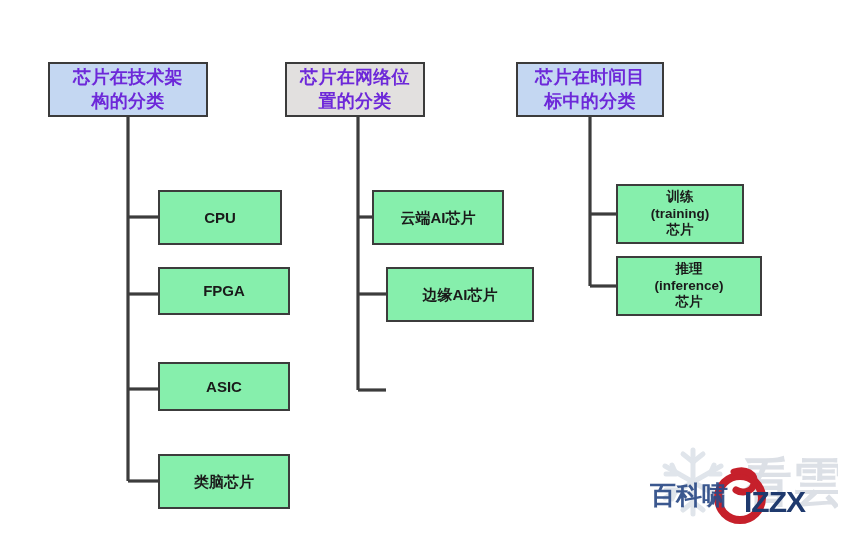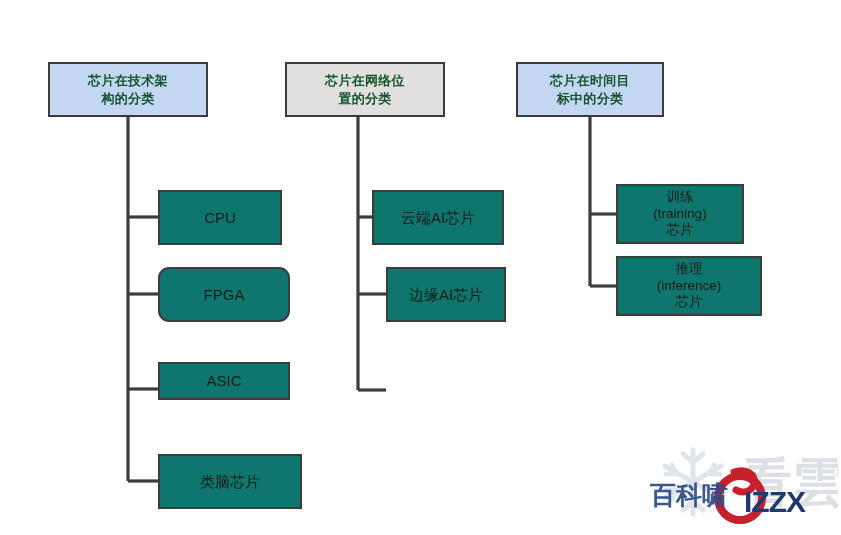--- a/index.html
+++ b/index.html
@@ -31,41 +31,41 @@
   
   .root-box {
     position: absolute;
     box-sizing: border-box;
     border: 2px solid #ec4899;
     display: flex;
     align-items: center;
     justify-content: center;
     text-align: center;
     font-weight: bold;
-    font-size: 13px;
+    font-size: 18px;
     line-height: 1.32;
-    color: #14532d;
+    color: #6d28d9;
     letter-spacing: 0.3px;
     z-index: 3;
   }
   .root-box.blue   { background: #c4d7f2; }
   .root-box.gray   { background: #e2e0df; }
   .root-box .txt { display: block; white-space: pre-line; }
 
   
   .leaf-box {
     position: absolute;
     box-sizing: border-box;
-    background: #0f766e;
+    background: #86efac;
     border: 2px solid #3c3c3c;
     display: flex;
     align-items: center;
     justify-content: center;
     text-align: center;
-    font-weight: normal;
+    font-weight: bold;
     font-size: 15px;
     line-height: 1.3;
     color: #1a1a1a;
     z-index: 2;
   }
   .leaf-box.multi { font-size: 13.5px; line-height: 1.22; }
   .leaf-box .txt { display: block; white-space: pre-line; }
 
   
   #watermark {
@@ -101,51 +101,51 @@
       <path d="M590,214 L616,214"></path>
       <path d="M590,286 L616,286"></path>
     </g>
   </svg>
 
   <div class="root-box blue" style="left: 48px; top: 62px; width: 160px; height: 55px; background: rgb(196, 215, 242); border-color: rgb(59, 59, 59);">
     <span class="txt">芯片在技术架
 构的分类</span>
   </div>
 
-  <div class="root-box gray" style="left: 285px; top: 62px; width: 160px; height: 55px; background: rgb(226, 224, 223); border-color: rgb(59, 59, 59); justify-content: center;">
+  <div class="root-box gray" style="left: 285px; top: 62px; width: 140px; height: 55px; background: rgb(226, 224, 223); border-color: rgb(59, 59, 59); justify-content: center;">
     <span class="txt">芯片在网络位
 置的分类</span>
   </div>
 
   <div class="root-box blue" style="left: 516px; top: 62px; width: 148px; height: 55px; background: rgb(196, 215, 242); border-color: rgb(59, 59, 59);">
     <span class="txt">芯片在时间目
 标中的分类</span>
   </div>
 
   <div class="leaf-box" style="left:158px; top:190px; width:124px; height:55px;">
     <span class="txt">CPU</span>
   </div>
 
-  <div class="leaf-box" style="left:158px; top:267px; width:132px; height:55px;border-radius:11px;">
+  <div class="leaf-box" style="left:158px; top:267px; width:132px; height:48px;">
     <span class="txt">FPGA</span>
   </div>
 
-  <div class="leaf-box" style="left:158px; top:362px; width:132px; height:38px;">
+  <div class="leaf-box" style="left:158px; top:362px; width:132px; height:49px;">
     <span class="txt">ASIC</span>
   </div>
 
-  <div class="leaf-box" style="left:158px; top:454px; width:144px; height:55px;">
+  <div class="leaf-box" style="left:158px; top:454px; width:132px; height:55px;">
     <span class="txt">类脑芯片</span>
   </div>
 
   <div class="leaf-box" style="left:372px; top:190px; width:132px; height:55px;">
     <span class="txt">云端AI芯片</span>
   </div>
 
-  <div class="leaf-box" style="left:386px; top:267px; width:120px; height:55px;">
+  <div class="leaf-box" style="left:386px; top:267px; width:148px; height:55px;">
     <span class="txt">边缘AI芯片</span>
   </div>
 
 
   <div class="leaf-box multi" style="left:616px; top:184px; width:128px; height:60px;">
     <span class="txt">训练
 (training)
 芯片</span>
   </div>
 

